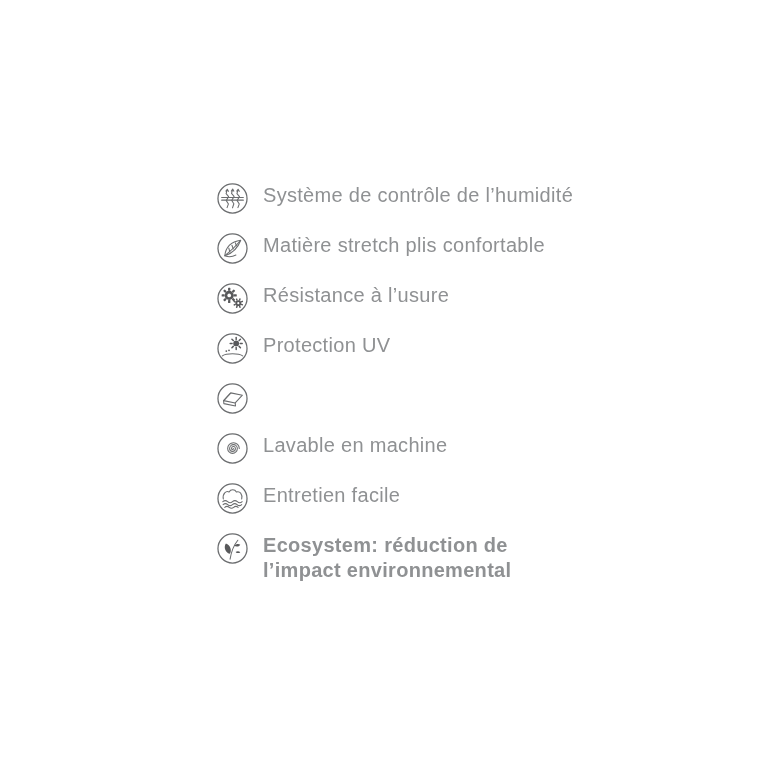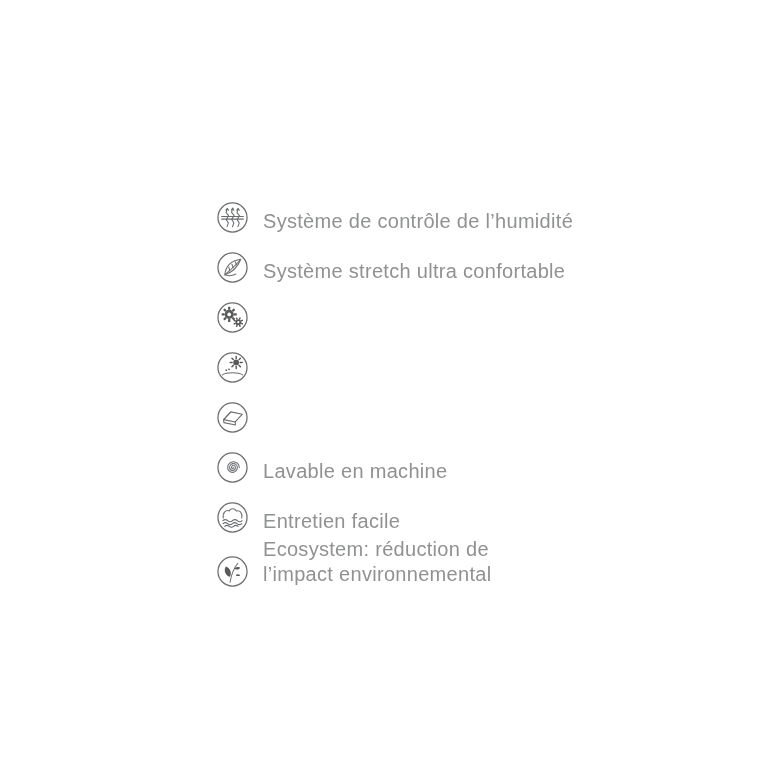--- a/index.html
+++ b/index.html
@@ -10,24 +10,24 @@
     overflow:hidden;
     position:relative;
   }
   .features{
     position:absolute;
     left:217px;
     top:183px;
   }
   .feature-row{
     display:flex;
-    align-items:flex-end;
+    align-items:flex-start;
     height:50px;
   }
-  .feature-row.tall{height:54px;}
+  .feature-row.tall{height:54px;font-weight:bold;}
   .icon-wrap{
     width:31px;height:31px;
     flex:0 0 31px;
     margin-right:15px;
     display:flex;align-items:center;justify-content:center;
   }
   .icon-wrap svg{width:31px;height:31px;display:block;}
   .feature-label{
     font-size:20px;
     color:#8f9193;
@@ -66,21 +66,21 @@
   <div class="feature-row">
     <span class="icon-wrap">
       <svg viewBox="0 0 32 32">
         <circle class="stroke" cx="16" cy="16" r="15"></circle>
         <path class="thin" d="M8,23.5 C9,14.5 14.5,9 24.5,7.5 C21.5,15.5 16,21 8,23.5 Z"></path>
         <path class="thin" d="M9,22.5 C14,18.5 19.5,13.5 23.5,8.5"></path>
         <path class="thin" d="M13.2,19.6 L12.2,15.6 M16.8,16.4 L15.4,12.6 M20,13.2 L19,10.2"></path>
         <path class="thin" d="M8,23.5 C11.5,24.8 16,24.6 19.5,22.8"></path>
       </svg>
     </span>
-    <span class="feature-label">Système stretch ultra confortable</span>
+    <span class="feature-label">Matière stretch plis confortable</span>
   </div>
 
   <div class="feature-row">
     <span class="icon-wrap">
       <svg viewBox="0 0 32 32">
         <circle class="stroke" cx="16" cy="16" r="15"></circle>
         <g class="fill">
           <rect x="11.4" y="5.0" width="2.4" height="3.1" rx="0.6" transform="rotate(0 12.6 12.8)"></rect>
           <rect x="11.4" y="5.0" width="2.4" height="3.1" rx="0.6" transform="rotate(45 12.6 12.8)"></rect>
           <rect x="11.4" y="5.0" width="2.4" height="3.1" rx="0.6" transform="rotate(90 12.6 12.8)"></rect>
@@ -99,20 +99,21 @@
           <rect x="21.25" y="15.6" width="1.5" height="2.3" rx="0.4" transform="rotate(157 22 20.8)"></rect>
           <rect x="21.25" y="15.6" width="1.5" height="2.3" rx="0.4" transform="rotate(202 22 20.8)"></rect>
           <rect x="21.25" y="15.6" width="1.5" height="2.3" rx="0.4" transform="rotate(247 22 20.8)"></rect>
           <rect x="21.25" y="15.6" width="1.5" height="2.3" rx="0.4" transform="rotate(292 22 20.8)"></rect>
           <rect x="21.25" y="15.6" width="1.5" height="2.3" rx="0.4" transform="rotate(337 22 20.8)"></rect>
           <circle cx="22" cy="20.8" r="3"></circle>
         </g>
         <circle class="hole" cx="22" cy="20.8" r="1.1"></circle>
       </svg>
     </span>
+    <span class="feature-label">Résistance à l’usure</span>
   </div>
 
   <div class="feature-row">
     <span class="icon-wrap">
       <svg viewBox="0 0 32 32">
         <circle class="stroke" cx="16" cy="16" r="15"></circle>
         <circle class="fill" cx="19.8" cy="10.8" r="3"></circle>
         <g stroke="#58595b" stroke-width="1.5" stroke-linecap="round">
           <line x1="19.8" y1="4.6" x2="19.8" y2="6.6"></line>
           <line x1="19.8" y1="15" x2="19.8" y2="17"></line>
@@ -121,20 +122,21 @@
           <line x1="15.4" y1="6.4" x2="16.8" y2="7.8"></line>
           <line x1="22.8" y1="13.8" x2="24.2" y2="15.2"></line>
           <line x1="15.4" y1="15.2" x2="16.8" y2="13.8"></line>
           <line x1="22.8" y1="7.8" x2="24.2" y2="6.4"></line>
         </g>
         <circle class="fill" cx="9.6" cy="18.6" r="0.9"></circle>
         <circle class="fill" cx="12.4" cy="17.9" r="0.9"></circle>
         <path class="thin" d="M5.5,23.6 C10,20.8 22,20.8 26.5,23.6"></path>
       </svg>
     </span>
+    <span class="feature-label">Protection UV</span>
   </div>
 
   <div class="feature-row">
     <span class="icon-wrap">
       <svg viewBox="0 0 32 32">
         <circle class="stroke" cx="16" cy="16" r="15"></circle>
         <path class="thin" d="M6.8,18.2 L14.2,10.2 L26.2,12.6 L18.8,20.6 Z"></path>
         <path class="thin" d="M6.8,18.2 L7.1,21.3 L19.1,23.7 L18.8,20.6"></path>
         <path class="thin" d="M13.8,10.6 C11.5,13 9.5,15.5 7.4,17.7"></path>
       </svg>

